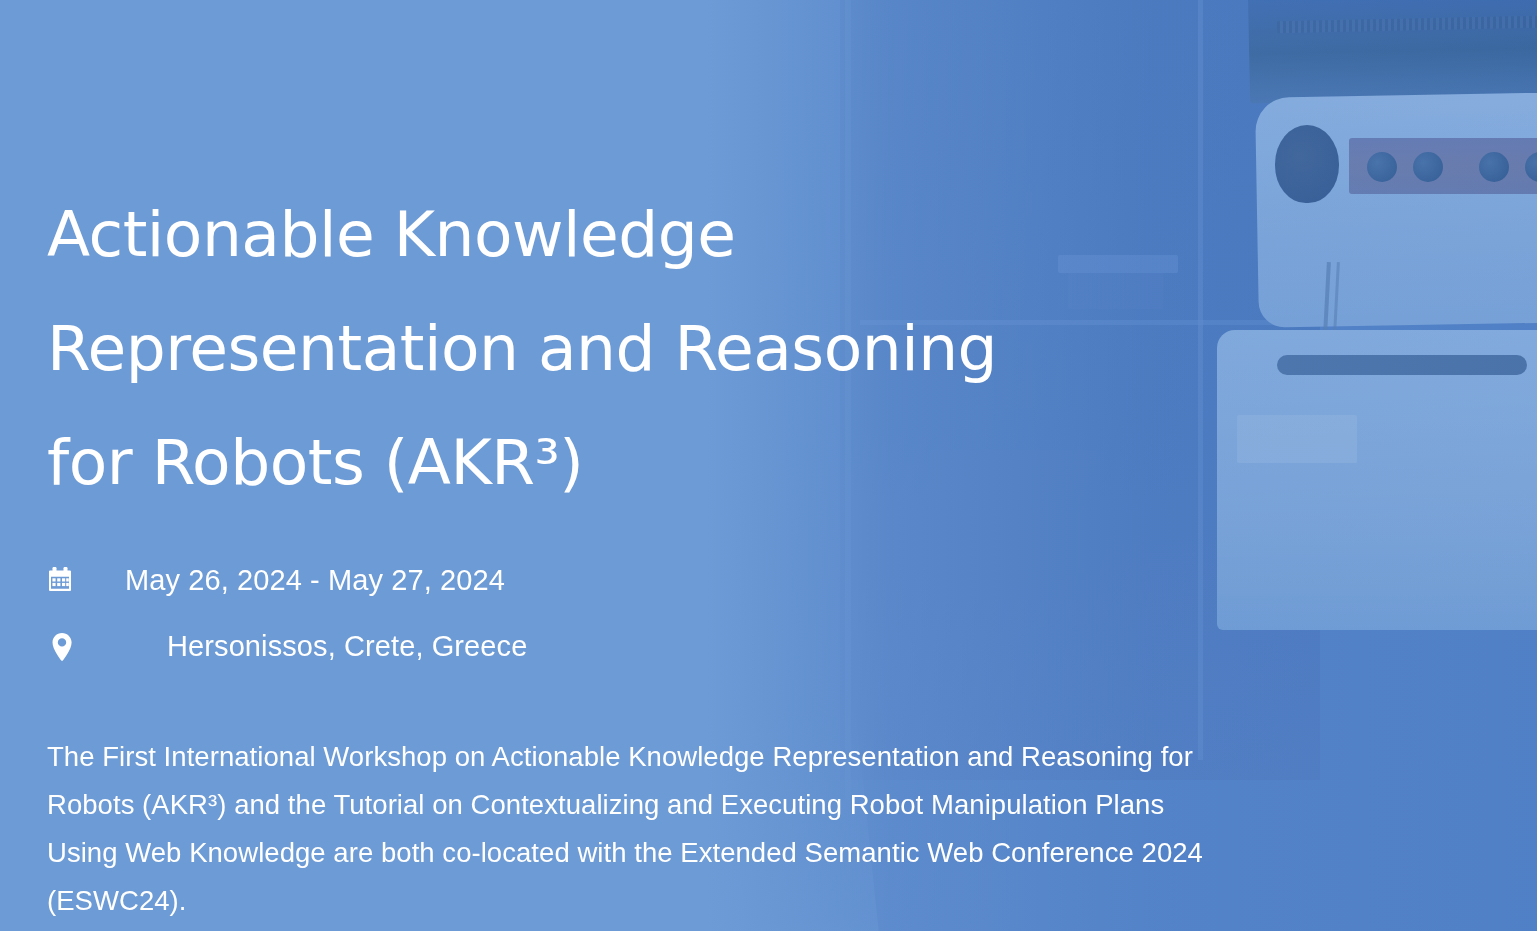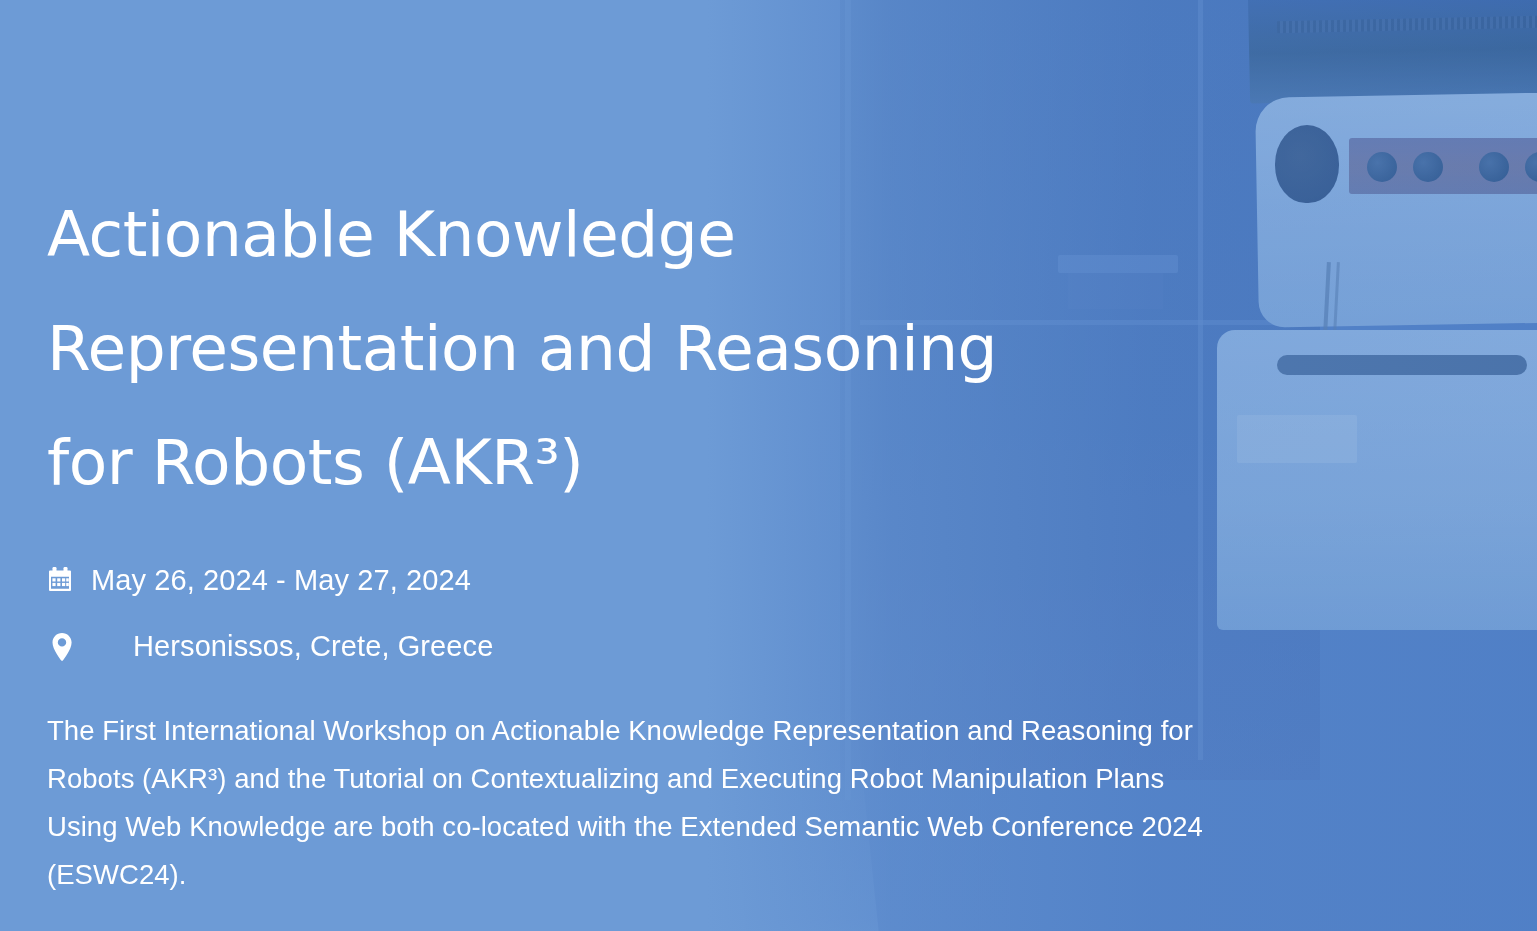--- a/index.html
+++ b/index.html
@@ -304,24 +304,25 @@
     margin-right:14px;
   }
   .meta-icon svg { display:block; }
 
   .meta-text {
     font-family:"Liberation Sans", sans-serif;
     font-size:29px;
     font-weight:400;
     color:#ffffff;
     letter-spacing:0.1px;
+    margin-left:34px;
   }
 
   .desc {
-    margin-top:44px;
+    margin-top:70px;
     width:1160px;
     font-family:"Liberation Sans", sans-serif;
     font-size:27.5px;
     font-weight:400;
     line-height:48px;
     color:#ffffff;
     letter-spacing:0.05px;
   }
 </style>
 </head>

